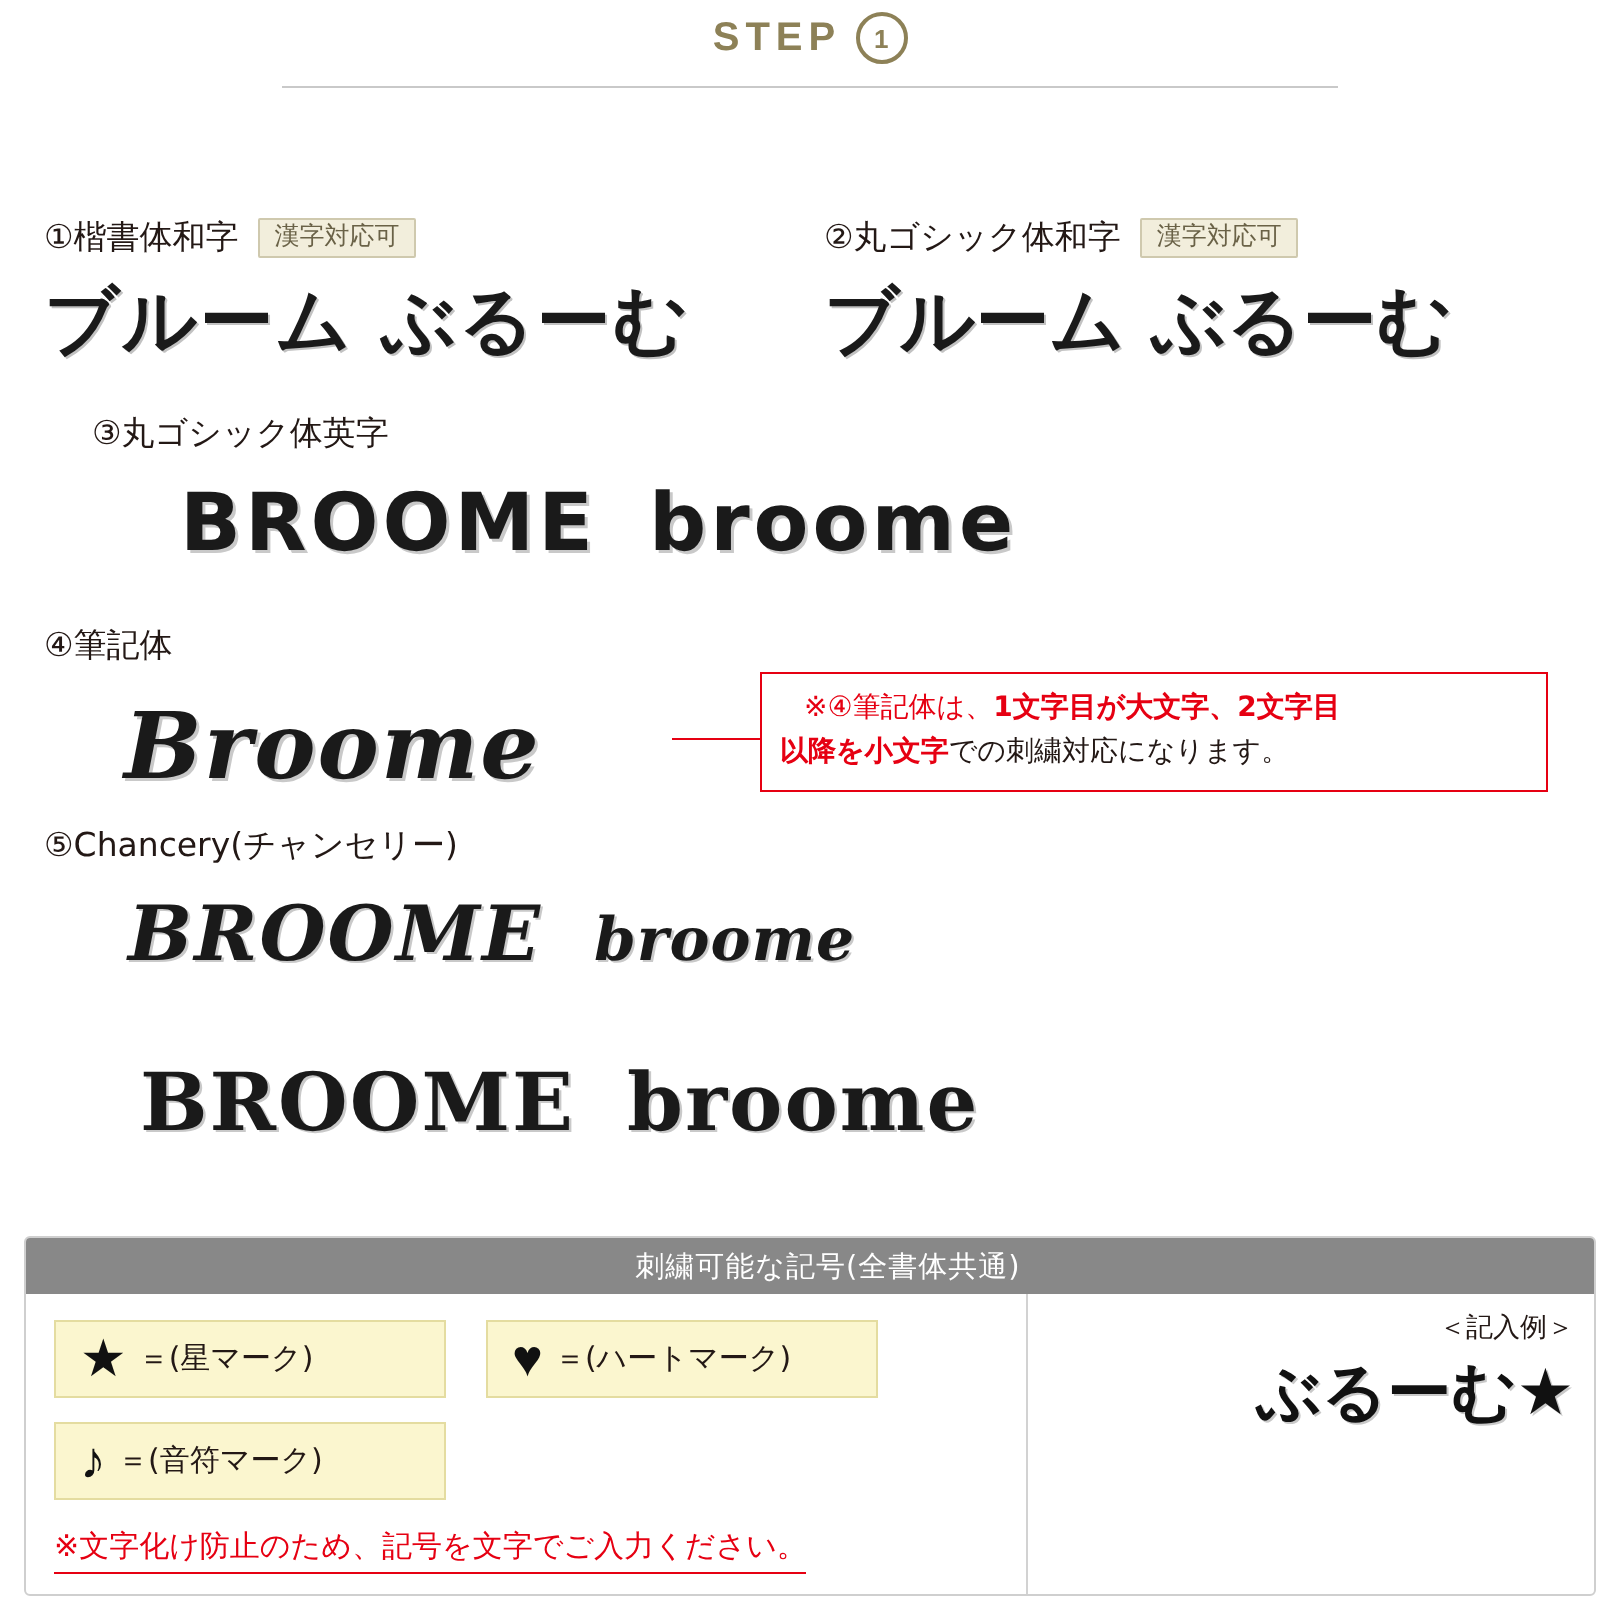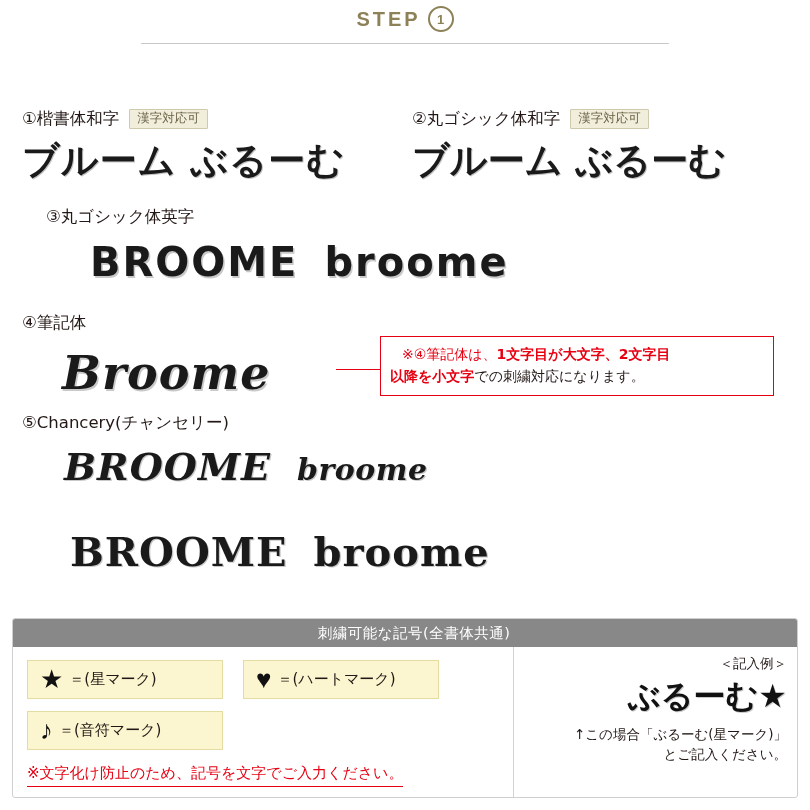--- a/index.html
+++ b/index.html
@@ -377,22 +377,18 @@
             <span class="sym-glyph">♪</span>
             <span class="sym-text">＝(音符マーク)</span>
           </div>
         </div>
         <div class="warn-line">※文字化け防止のため、記号を文字でご入力ください。</div>
       </div>
 
       <div class="symbol-right">
         <div class="ex-title">＜記入例＞</div>
         <div class="ex-sample">ぶるーむ★</div>
-        <div class="ex-note">
-          <div>↑この場合「ぶるーむ(星マーク)」</div>
-          <div>とご記入ください。</div>
-        </div>
       </div>
 
     </div>
   </div>
 
 </div>
 
 </body></html>

